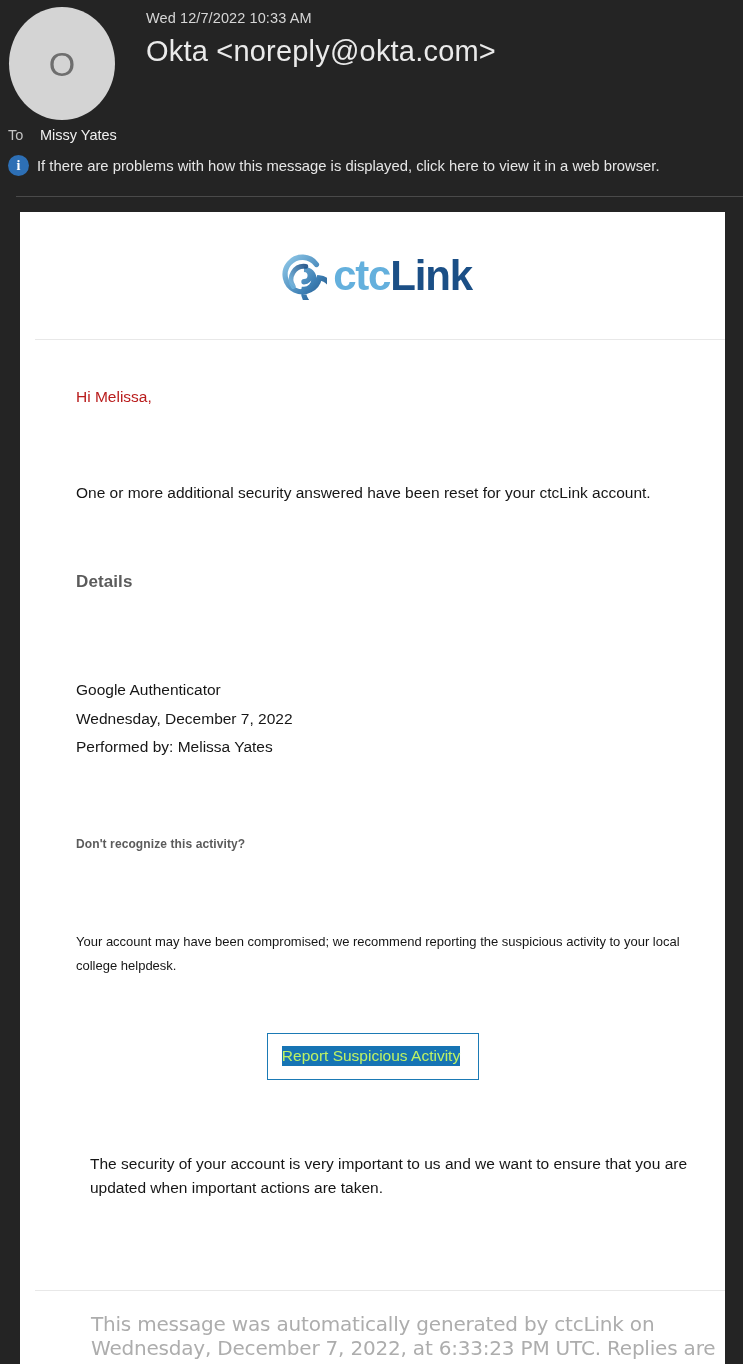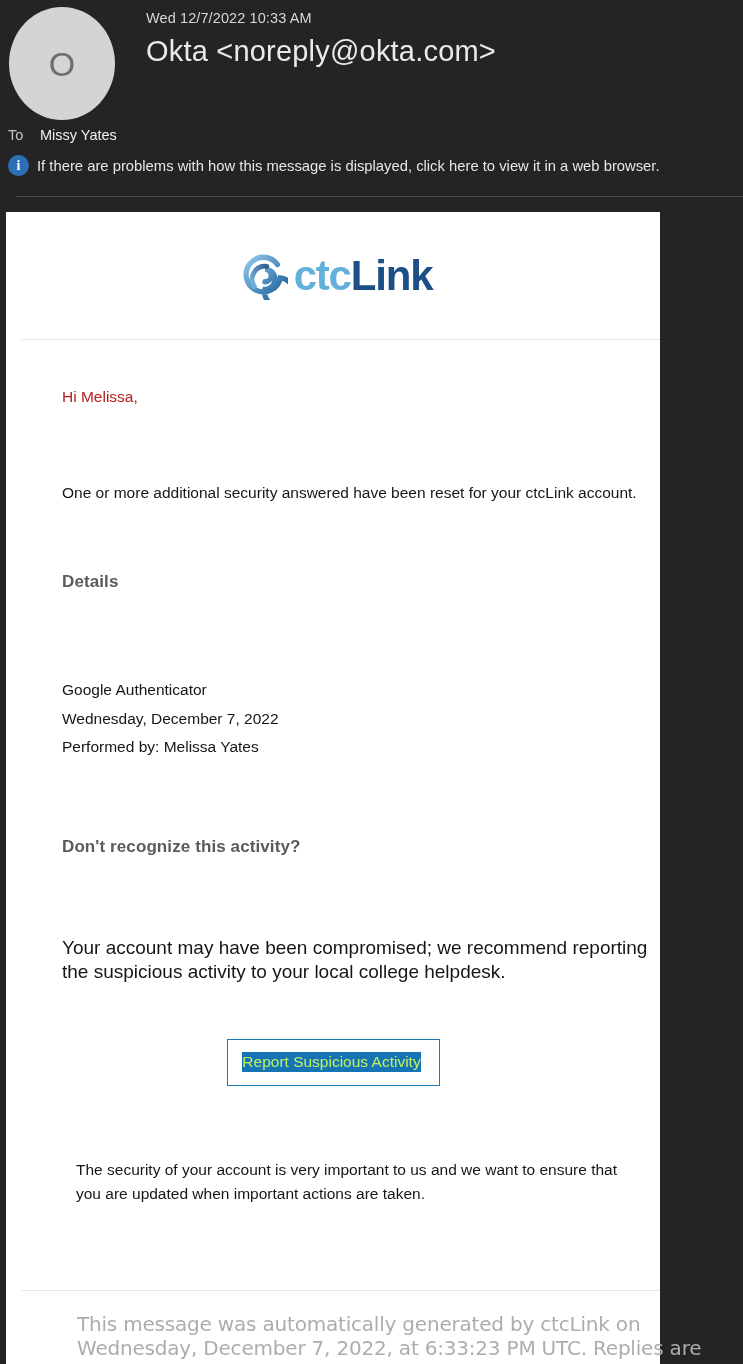--- a/index.html
+++ b/index.html
@@ -126,23 +126,23 @@
     left: 16px;
     right: 0;
     top: 196px;
     height: 1px;
     background: #4a4a4a;
   }
 
   
   .mail-body {
     position: absolute;
-    left: 6px;
+    left: 20px;
     top: 212px;
-    width: 654px;
+    width: 705px;
     height: 1152px;
     background: #ffffff;
   }
 
   .logo-band {
     height: 128px;
     display: flex;
     align-items: center;
     justify-content: center;
     position: relative;
@@ -199,29 +199,29 @@
   }
   .detail-list {
     padding-top: 84px;
   }
   .detail-line {
     font-size: 15.5px;
     color: #161616;
     line-height: 28.5px;
   }
   .h-section-2 {
-    font-size: 17px;
+    font-size: 12px;
     font-weight: 700;
     color: #5b5b5b;
     margin: 0;
     padding-top: 75px;
     letter-spacing: .1px;
   }
   .p-warning {
-    font-size: 19px;
+    font-size: 13px;
     color: #161616;
     margin: 0;
     padding-top: 79px;
     line-height: 24px;
     max-width: 622px;
   }
 
   .cta-row {
     display: flex;
     justify-content: center;

